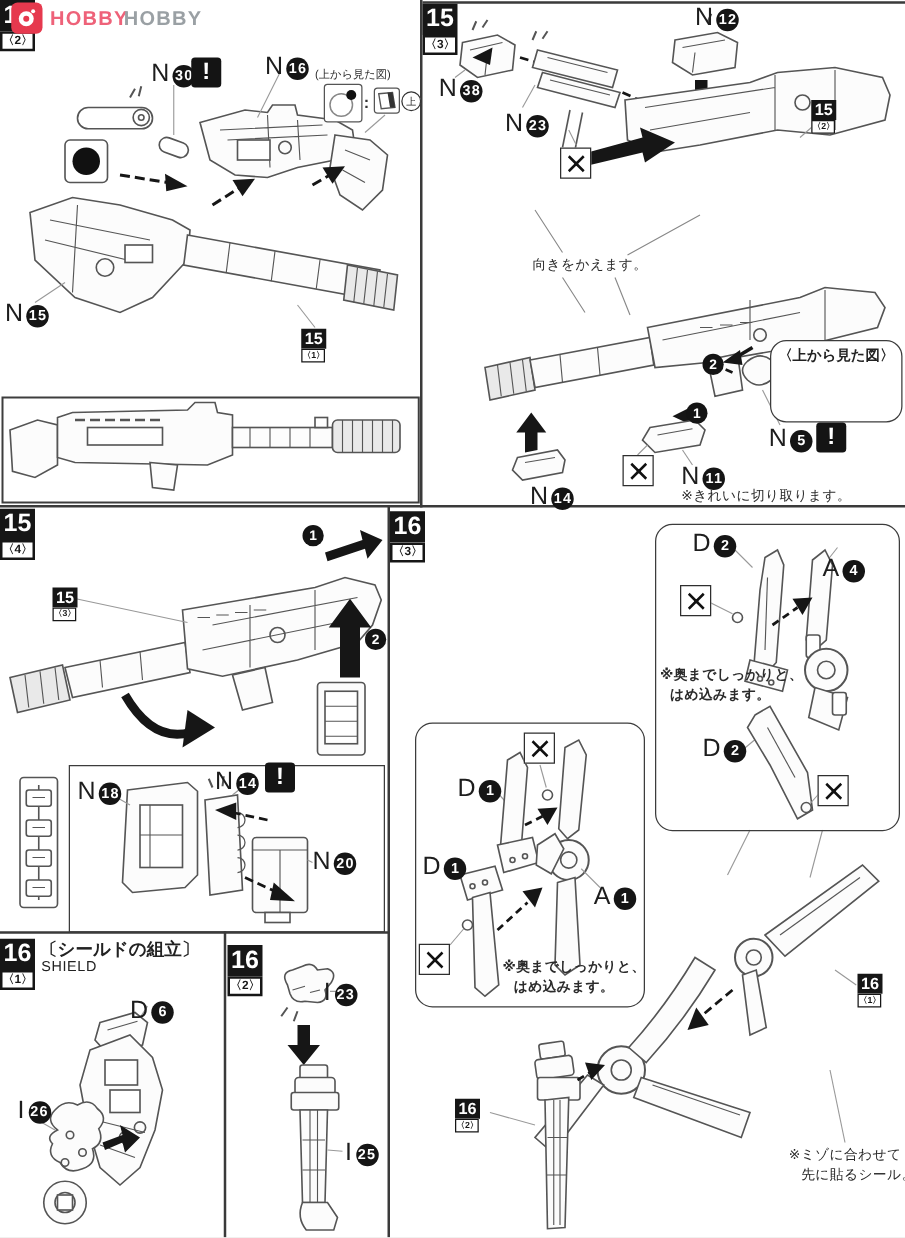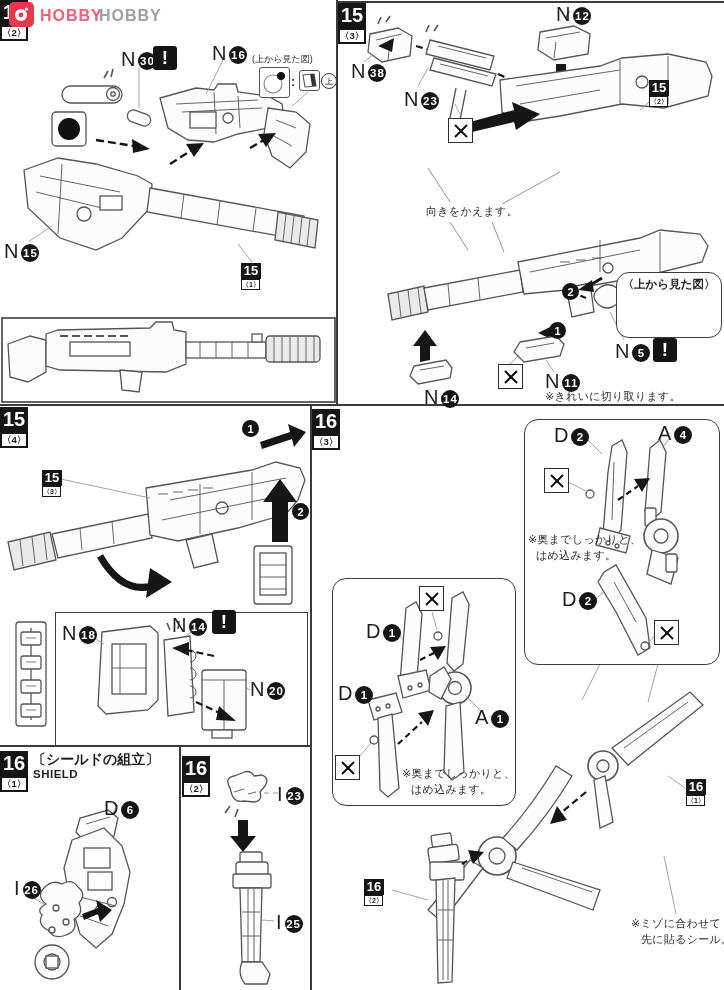--- a/index.html
+++ b/index.html
@@ -26,28 +26,28 @@
       vertical-align:1px;margin-left:2px;}
 
   .warn{width:24px;height:24px;background:#141414;color:#fff;border-radius:3px;
       font-weight:bold;font-size:19px;display:flex;align-items:center;justify-content:center;}
   .nip{width:23px;height:23px;background:#fff;border:1.5px solid #2e2e2e;
       display:flex;align-items:center;justify-content:center;}
   .ord{width:17px;height:17px;border-radius:50%;background:#141414;color:#fff;font-size:11px;
       font-weight:bold;display:flex;align-items:center;justify-content:center;}
 
   .jnote{font-size:11px;color:#2b2b2b;white-space:nowrap;letter-spacing:0.3px;}
-  .jnote.b{font-weight:normal;}
+  .jnote.b{font-weight:bold;}
   .vbox{border:1.6px solid #3c3c3c;border-radius:13px;background:#fff;}
   .vlabel{font-size:11.5px;font-weight:bold;text-align:center;margin-top:4px;white-space:nowrap;}
   .insetbox{border:1.6px solid #3c3c3c;border-radius:14px;background:transparent;}
   .subbox{border:1.6px solid #3c3c3c;background:transparent;}
 
   .title-jp{font-size:14px;font-weight:bold;white-space:nowrap;}
-  .title-en{font-size:11.5px;font-weight:bold;letter-spacing:0.5px;}
+  .title-en{font-size:11.5px;font-weight:normal;letter-spacing:0.5px;}
 
   
   .logo-sq{width:25px;height:25px;background:#e6394e;border-radius:5px;
       display:flex;align-items:center;justify-content:center;}
   .logo-hobby{font-size:16px;font-weight:bold;color:#ee6279;letter-spacing:1px;}
   .logo-search{font-size:16px;font-weight:bold;color:#9aa0a4;letter-spacing:1px;}
 
   .stickbox{background:#fff;border:1.3px solid #555;border-radius:3px;}
   .cmark{width:14px;height:14px;border:1.2px solid #333;border-radius:50%;font-size:8px;
       display:flex;align-items:center;justify-content:center;background:#fff;color:#222;}
@@ -450,36 +450,36 @@
     <span>D</span><span class="cn">6</span>
   </div>
   <div class="lab part" style="left:14px;top:877px">
     <span>I</span><span class="cn">26</span>
   </div>
 
   <div class="lab stepbadge" style="left:182px;top:756px">
     <div class="bn">16</div>
     <div class="bs">〈2〉</div>
   </div>
-  <div class="lab part" style="left:277px;top:783px">
+  <div class="lab part" style="left:259px;top:783px">
     <span>I</span><span class="cn">23</span>
   </div>
   <div class="lab part" style="left:276px;top:911px">
     <span>I</span><span class="cn">25</span>
   </div>
 
   <div class="lab stepbadge" style="left:312px;top:409px">
     <div class="bn">16</div>
     <div class="bs">〈3〉</div>
   </div>
   <div class="lab insetbox" style="left:524px;top:419px;width:194px;height:244px"></div>
   <div class="lab part" style="left:554px;top:424px">
     <span>D</span><span class="cn">2</span>
   </div>
-  <div class="lab part" style="left:658px;top:422px">
+  <div class="lab part" style="left:658px;top:444px">
     <span>A</span><span class="cn">4</span>
   </div>
   <div class="lab nip" style="left:544px;top:468px">
     <svg width="16" height="16" viewBox="0 0 16 16">
         <path d="M2,14 Q8,8 14,2 M2,2 Q8,8 14,14" stroke="#111" stroke-width="2" fill="none"></path>
         <circle cx="8" cy="8" r="1.6" fill="#111"></circle>
       </svg>
   </div>
   <div class="lab jnote b" style="left:528px;top:532px">※奥までしっかりと、</div>
   <div class="lab jnote b" style="left:536px;top:548px">はめ込みます。</div>

